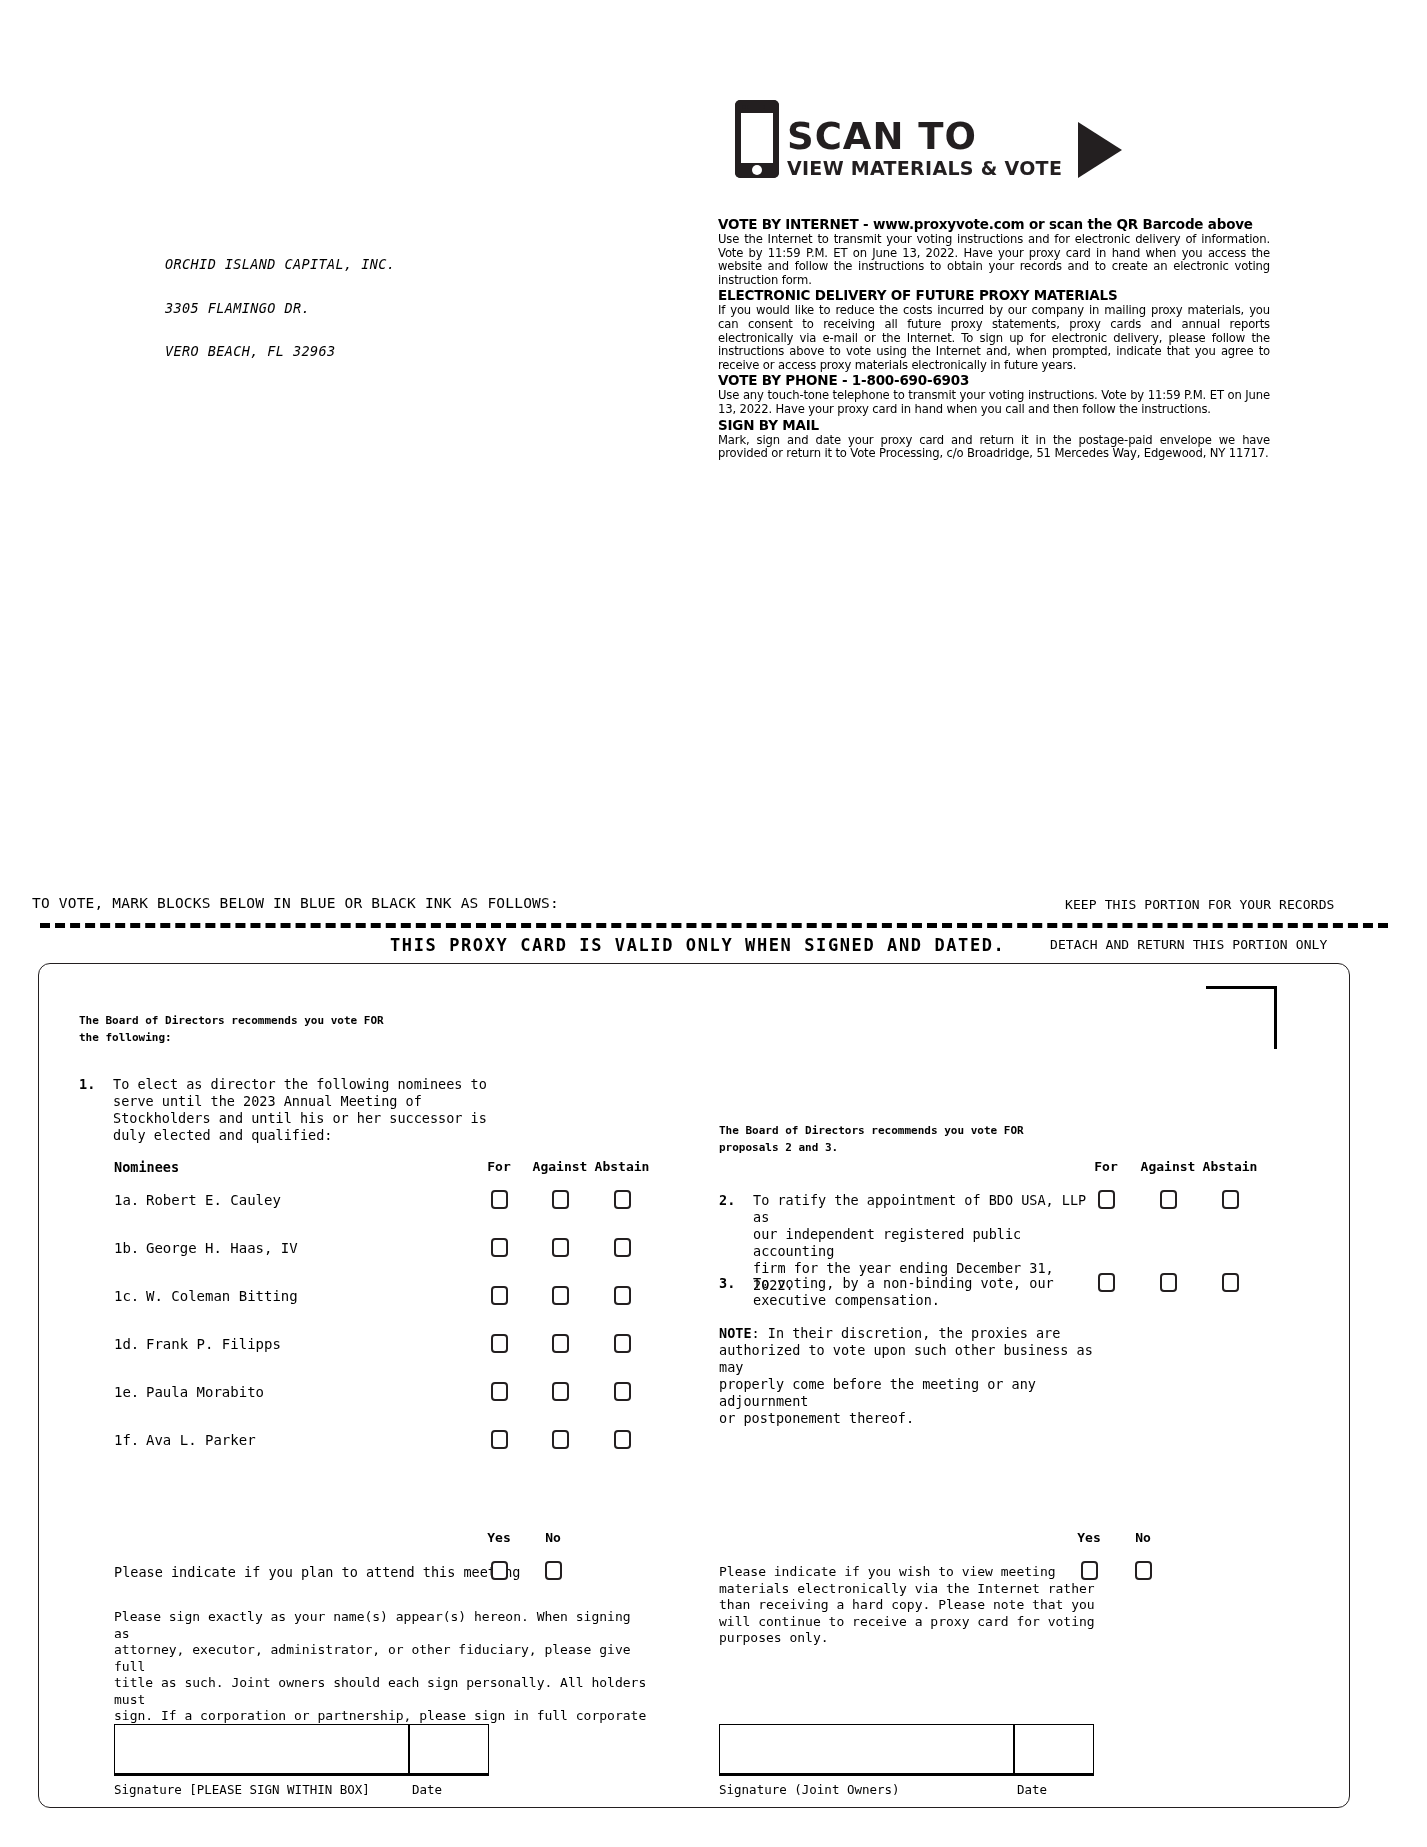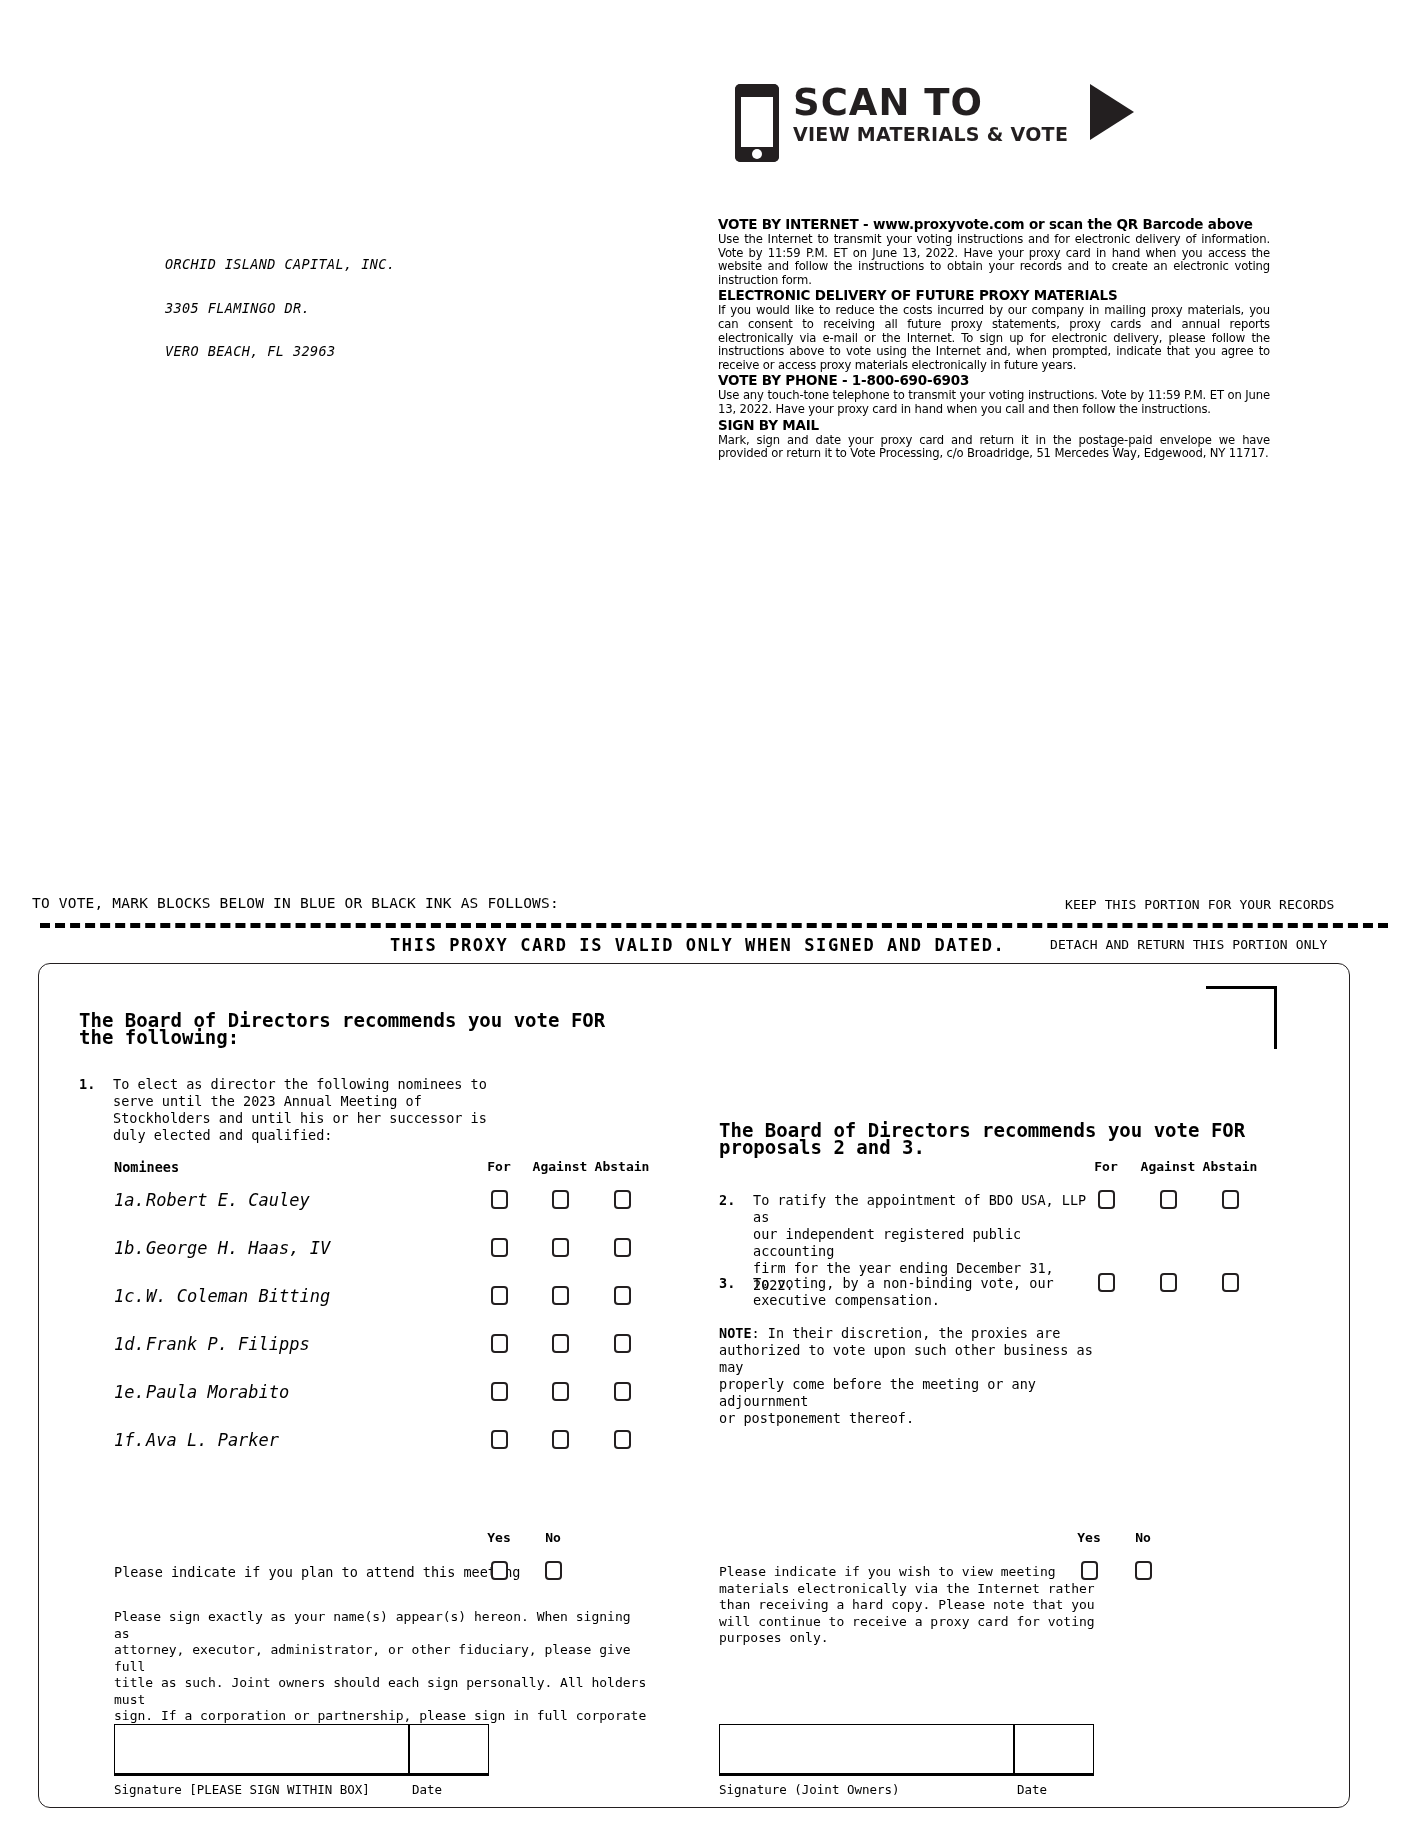--- a/index.html
+++ b/index.html
@@ -9,22 +9,22 @@
     font-family:"DejaVu Sans Mono", monospace;
     color:#000000;
     position:relative;
     overflow:hidden;
   }
 
   
   #top-portion { position:absolute; left:0; top:0; width:1427px; height:890px; }
 
   #scan-banner {
-    position:absolute; left:735px; top:84px;
-    display:flex; align-items:flex-start; gap:14px;
+    position:absolute; left:735px; top:100px;
+    display:flex; align-items:flex-end; gap:8px;
   }
   .phone-icon { width:44px; height:78px; position:relative; }
   .phone-body {
     width:44px; height:78px; box-sizing:border-box;
     border:6px solid #231f20; border-radius:6px; background:#fff;
   }
   .phone-speaker {
     position:absolute; left:12px; top:5px; width:18px; height:4px;
     background:#231f20; border-radius:2px;
   }
@@ -115,40 +115,40 @@
   #corner-mark {
     position:absolute; right:72px; top:22px;
     width:68px; height:60px;
     border-top:3px solid #000; border-right:3px solid #000;
   }
 
   .col-left  { position:absolute; left:40px; top:0; width:640px; }
   .col-right { position:absolute; left:680px; top:0; width:590px; }
 
   .rec-head {
-    font-size:19px; font-weight:bold; line-height:17px; white-space:pre-line;
+    font-size:11px; font-weight:bold; line-height:17px; white-space:pre-line;
   }
 
   .prop {
     display:flex; font-size:13.5px; line-height:17px;
   }
   .prop-num { width:34px; flex:none; font-weight:bold; }
   .prop-txt { flex:1; white-space:pre-line; }
 
   .colhdr {
     font-size:13px; font-weight:bold; text-align:center;
   }
 
   .cb {
     width:17px; height:19px; box-sizing:border-box;
     border:2.5px solid #231f20; border-radius:4px; background:#fff;
   }
 
   .nominee-row { position:relative; height:41px; }
-  .nominee-name { font-size:17px; line-height:17px; white-space:pre;font-style:italic; }
+  .nominee-name { font-size:14px; line-height:17px; white-space:pre; }
 
   .sig-box {
     border:1.5px solid #000; border-bottom:3.5px solid #000;
     height:52px; box-sizing:border-box; background:#fff;
   }
   .sig-label { font-size:12.5px; margin-top:3px; white-space:nowrap; }
 
   .small-para { font-size:13px; line-height:16.5px; white-space:pre-line; }
 </style>
 </head>

